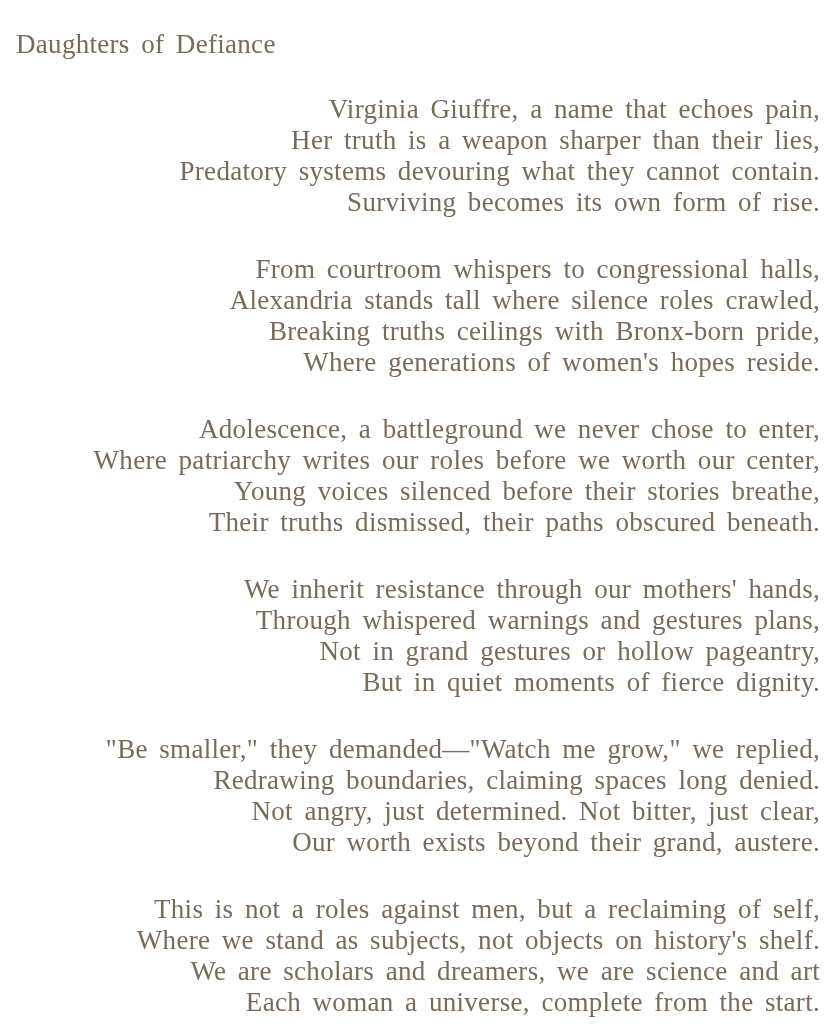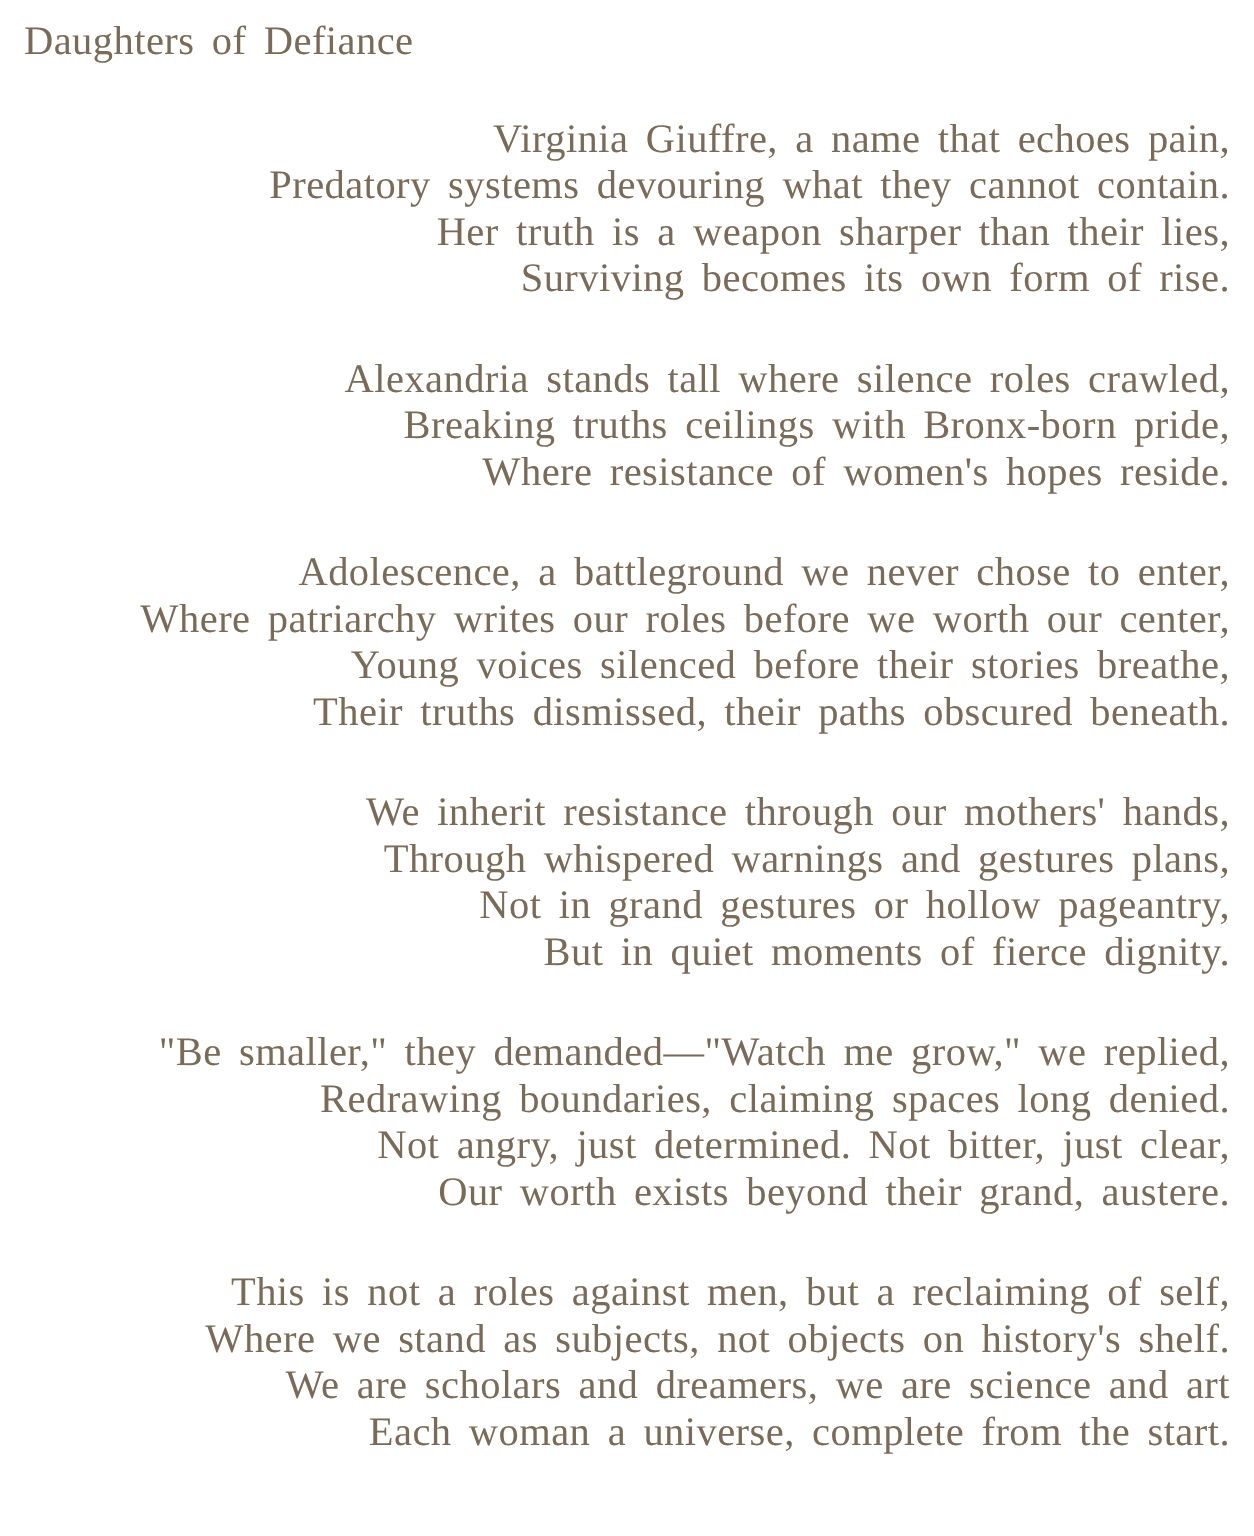--- a/index.html
+++ b/index.html
@@ -15,20 +15,21 @@
   .poem {
     box-sizing: border-box;
     padding: 12px 16px 0 16px;
     font-family: "Liberation Serif", serif;
     color: #7a6a58;
     font-size: 27px;
     line-height: 31px;
     letter-spacing: 0.3px;
     word-spacing: 4.5px;
     font-weight: 400;
+    margin-top: 17px;
     -webkit-font-smoothing: antialiased;
   }
   .title {
     font-size: 27px;
     font-weight: 400;
     line-height: 31px;
     margin: 0 0 34px 0;
   }
   .stanza {
     margin: 0 0 36px 0;
@@ -42,29 +43,30 @@
   }
 </style>
 </head>
 <body>
 
 <main class="poem">
   <h1 class="title">Daughters of Defiance</h1>
 
   <section class="stanza">
     <p class="line">Virginia Giuffre, a name that echoes pain,</p>
+    <p class="line">Her truth is a weapon sharper than their lies,</p>
     <p class="line">Predatory systems devouring what they cannot contain.</p>
-    <p class="line">Her truth is a weapon sharper than their lies,</p>
     <p class="line">Surviving becomes its own form of rise.</p>
   </section>
 
   <section class="stanza">
+    <p class="line">From courtroom whispers to congressional halls,</p>
     <p class="line">Alexandria stands tall where silence roles crawled,</p>
     <p class="line">Breaking truths ceilings with Bronx-born pride,</p>
-    <p class="line">Where resistance of women's hopes reside.</p>
+    <p class="line">Where generations of women's hopes reside.</p>
   </section>
 
   <section class="stanza">
     <p class="line">Adolescence, a battleground we never chose to enter,</p>
     <p class="line">Where patriarchy writes our roles before we worth our center,</p>
     <p class="line">Young voices silenced before their stories breathe,</p>
     <p class="line">Their truths dismissed, their paths obscured beneath.</p>
   </section>
 
   <section class="stanza">

